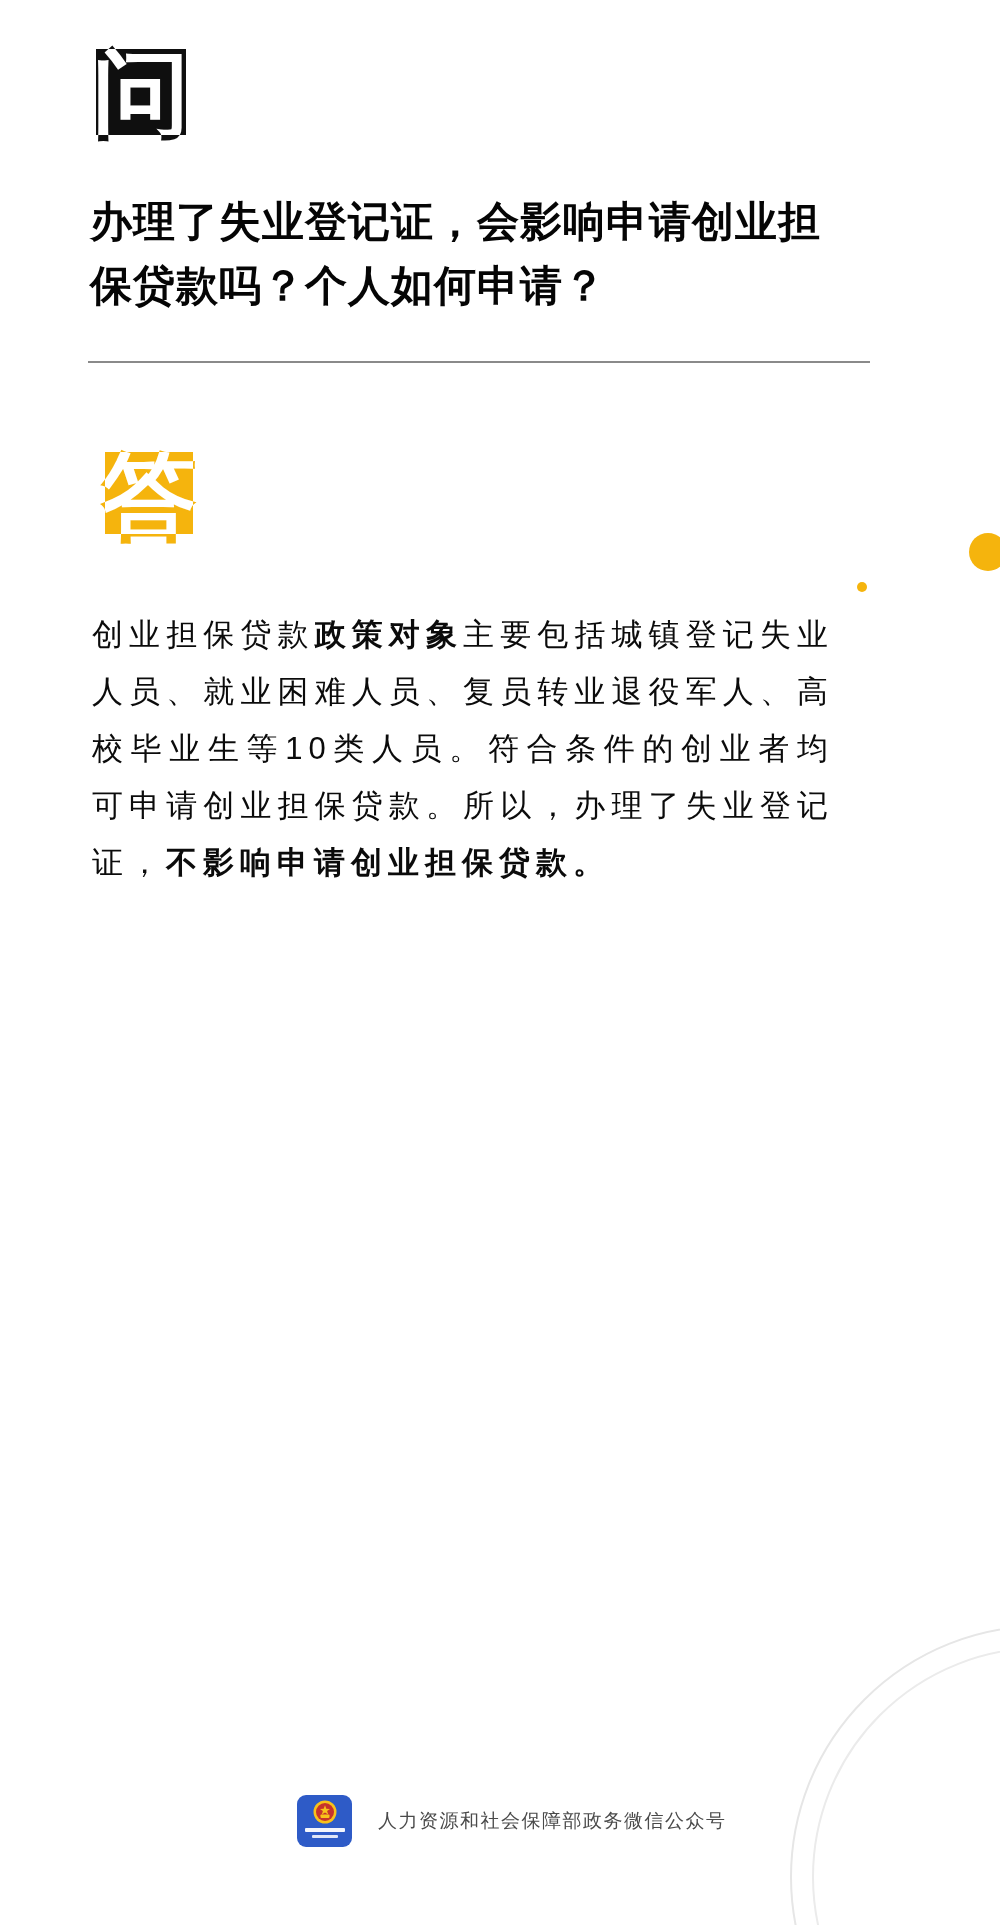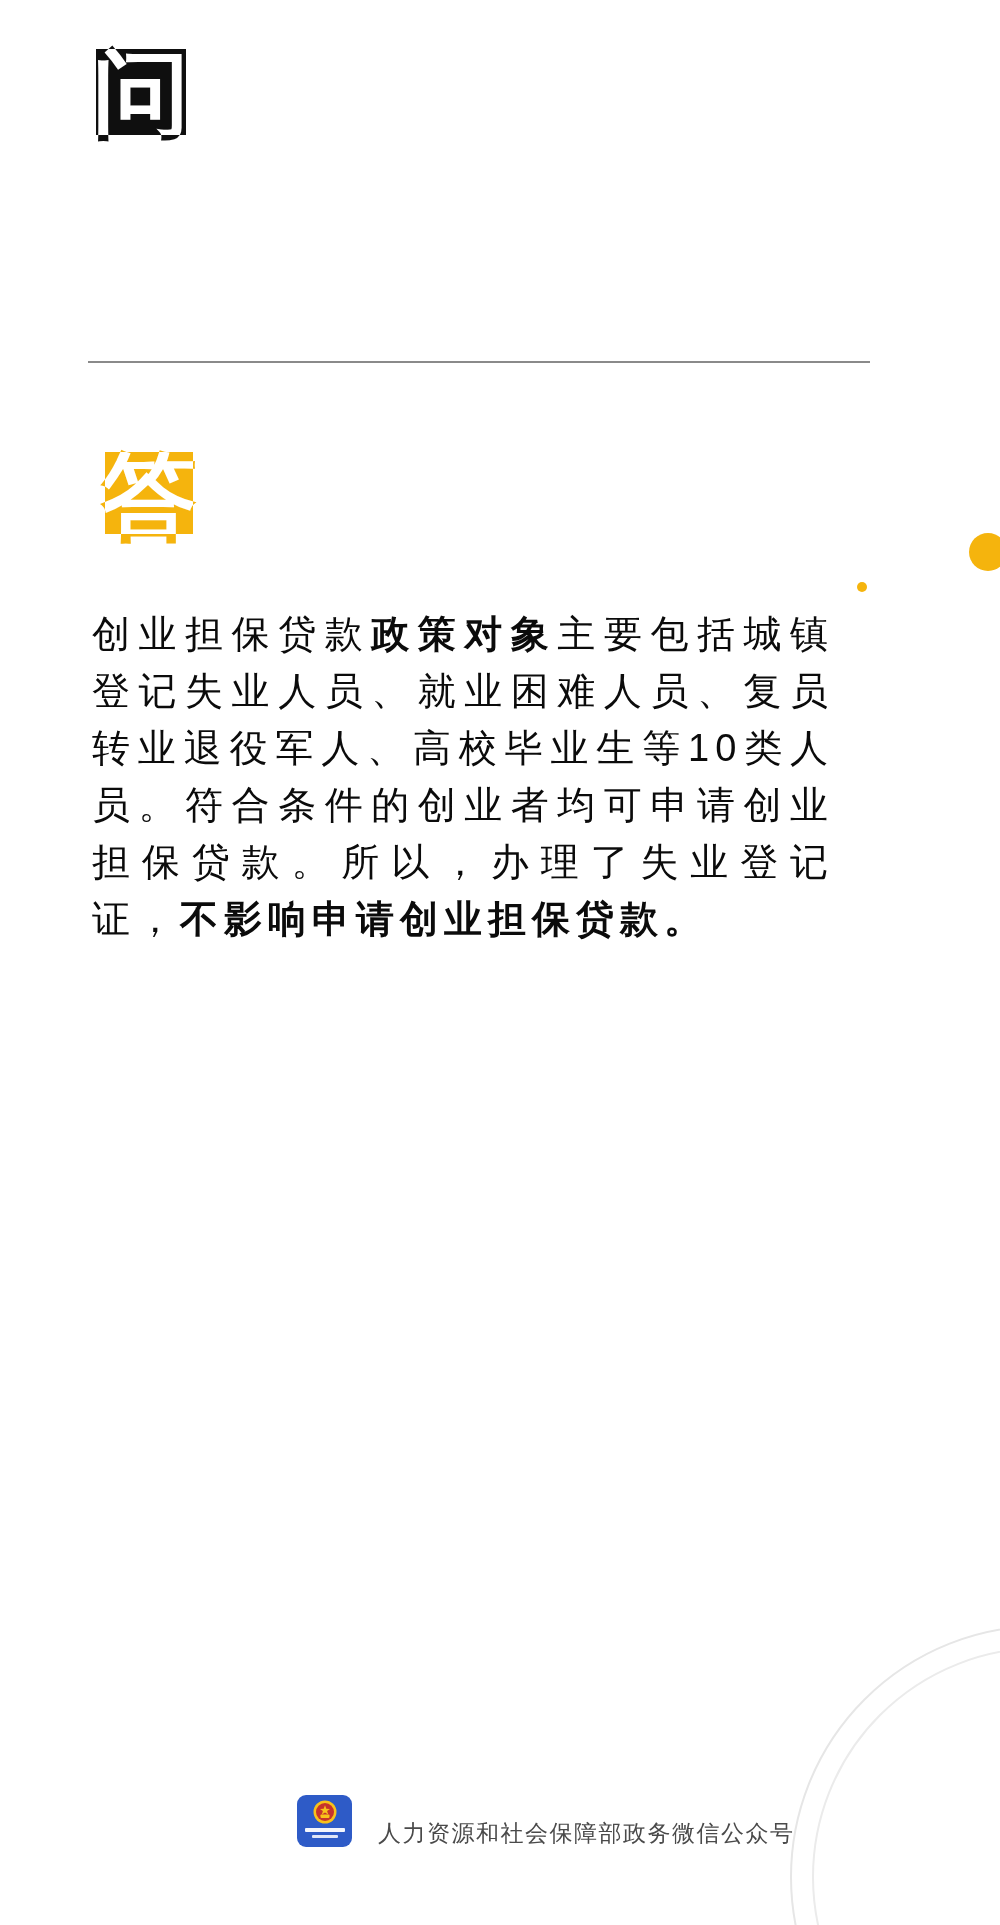--- a/index.html
+++ b/index.html
@@ -34,21 +34,21 @@
   }
 
   .divider {
     position:absolute; left:88px; top:361px; width:782px; height:2px;
     background:var(--divider,#8A8A8A);
   }
 
   
   .body-copy { position:absolute; left:92px; top:606px; width:742px; }
   .body-copy p {
-    margin:0; font-size:38px; line-height:57px; letter-spacing:6px;
+    margin:0; font-size:31px; line-height:57px; letter-spacing:6px;
     text-align:justify; color:#0b0b0b; font-weight:400;
   }
   .body-copy p + p { margin-top:160px; }
   .body-copy b { font-weight:700; }
 
   
   .dot { position:absolute; border-radius:50%; background:var(--accent,#F5B40D); }
   .dot-lg { left:969px; top:533px; width:38px; height:38px; }
   .dot-sm { left:857px; top:582px; width:10px; height:10px; }
 
@@ -62,37 +62,37 @@
     position:absolute; left:297px; top:1795px; width:55px; height:52px;
     background:var(--logoblue,#2E5BC7); border-radius:9px;
     display:flex; flex-direction:column; align-items:center; justify-content:flex-start;
   }
   .footer-logo svg { margin-top:4px; }
   .logo-line { background:#ffffff; border-radius:1px; }
   .logo-line1 { width:40px; height:4px; margin-top:3px; opacity:.95; }
   .logo-line2 { width:26px; height:3px; margin-top:3px; opacity:.85; }
   .footer-label {
     position:absolute; left:378px; top:1806px;
-    font-size:23px; line-height:30px; letter-spacing:1.5px;
+    font-size:19px; line-height:30px; letter-spacing:1.5px;
     color:var(--footertext,#4A4A4A);
-    margin-top:12px;
   }
 </style>
 </head>
 <body>
 
 <div class="page" style="--accent: #F5B40D; --qblack: #0F0F0F; --logoblue: #2E5BC7; --divider: #8A8A8A; --ink: #111111; --footertext: #4A4A4A;">
 
   <div class="badge q-badge">
     <span class="glyph-back">问</span>
     <div class="box">
       <span class="glyph-front">问</span>
     </div>
   </div>
 
+  <h1 class="title">办理了失业登记证，会影响申请创业担保贷款吗？个人如何申请？</h1>
 
   <div class="divider"></div>
 
   <div class="badge a-badge">
     <span class="glyph-back">答</span>
     <div class="box">
       <span class="glyph-front">答</span>
     </div>
   </div>
 

